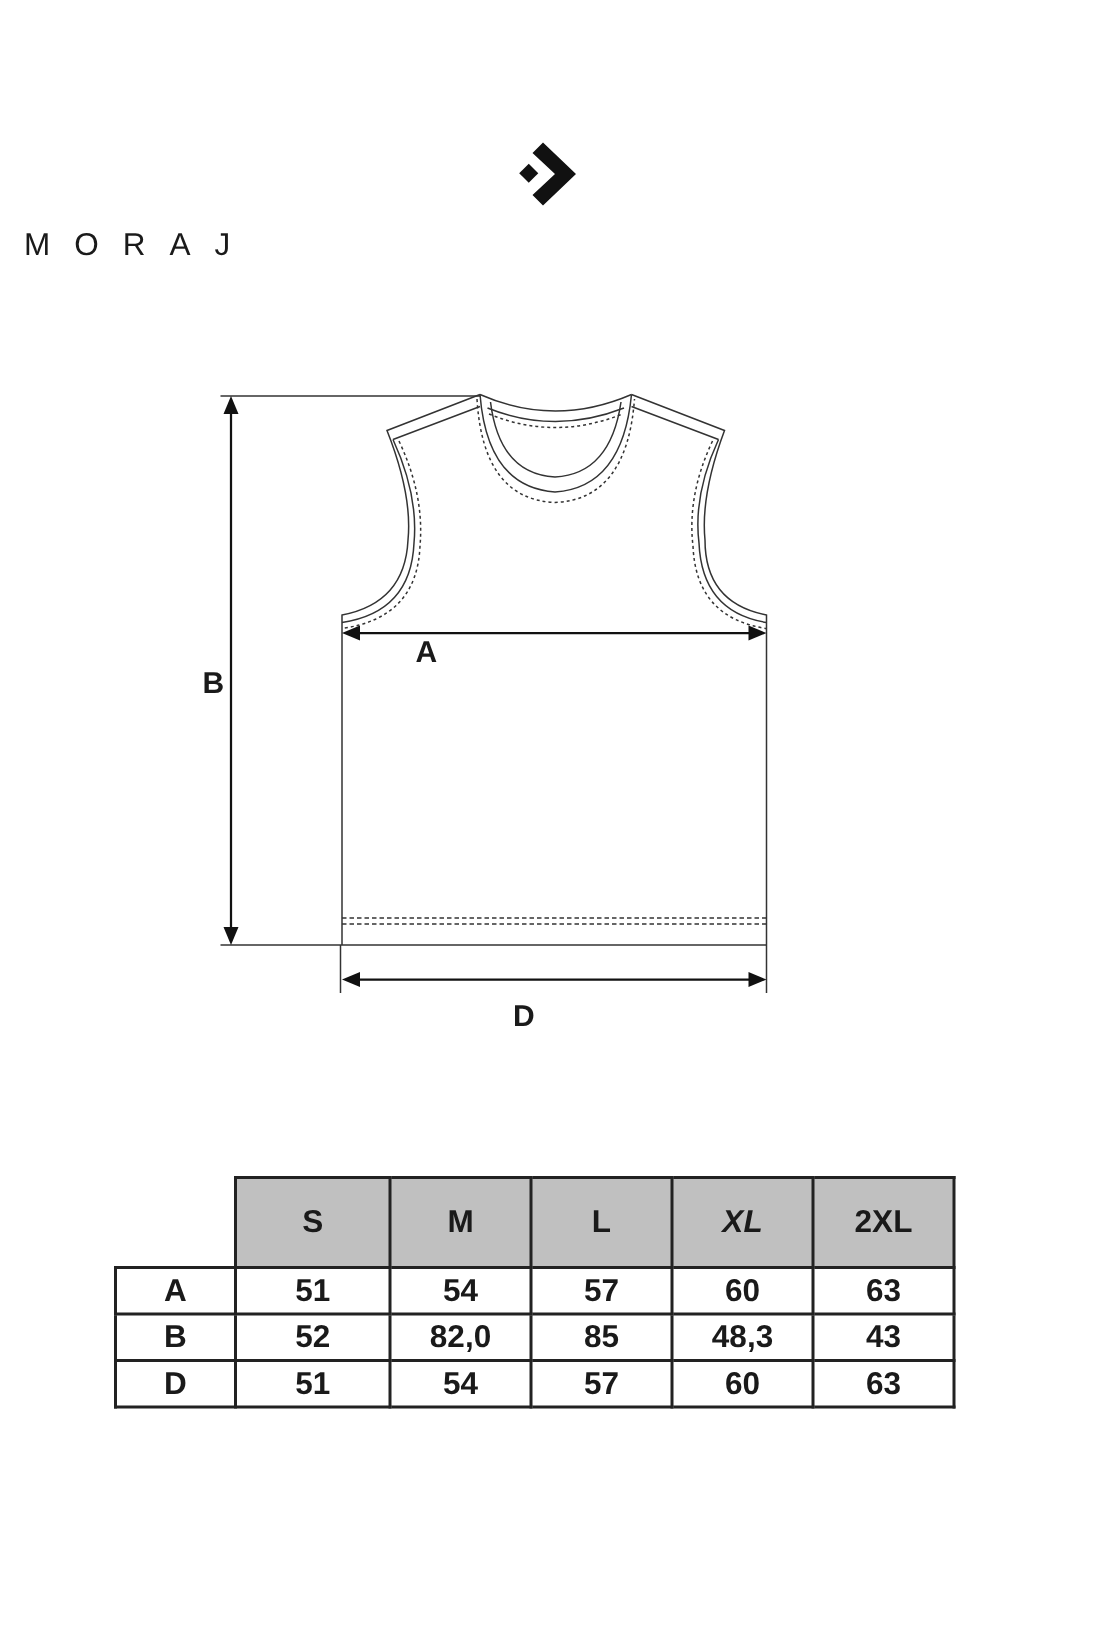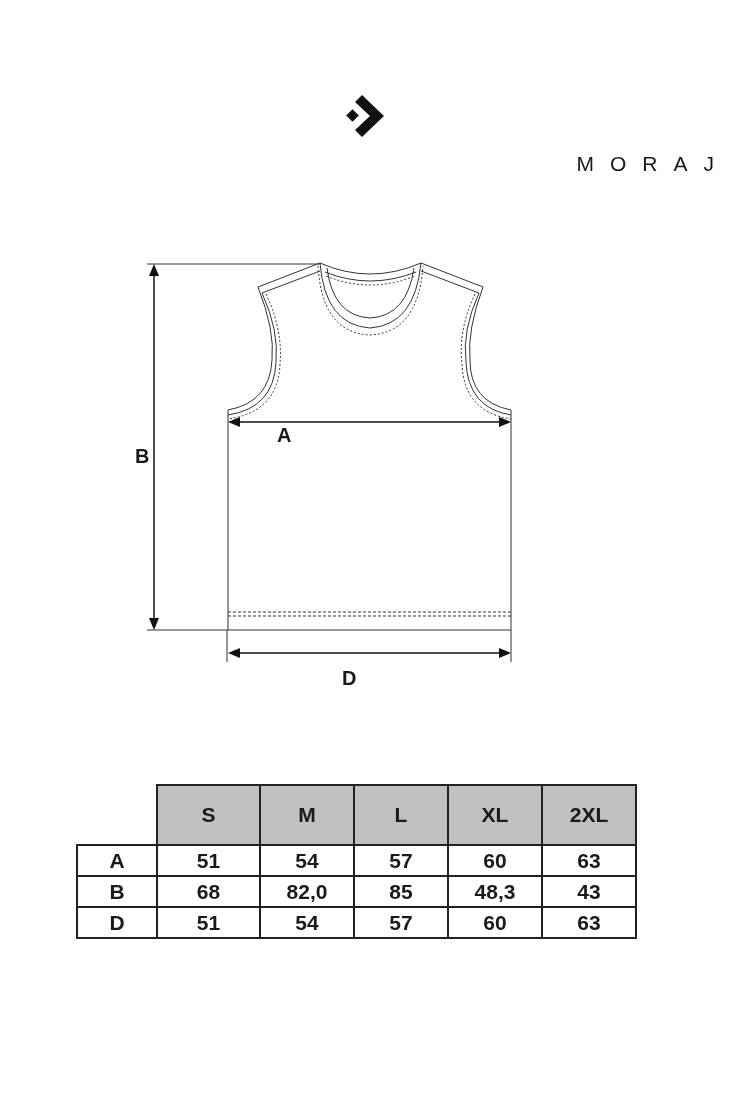--- a/index.html
+++ b/index.html
@@ -1,33 +1,33 @@
 <!DOCTYPE html>
 <html><head>
   <meta charset="utf-8">
   <style>
     html, body { margin: 0; padding: 0; background: #ffffff; }
     body { width: 730px; height: 1095px; position: relative; overflow: hidden;
            font-family: "Liberation Sans", sans-serif; color: #1a1a1a; }
     .logo { position: absolute; left: 0; top: 92px; width: 730px; text-align: center; }
     .logo svg { display: block; margin: 0 auto; }
-    .brand { position: absolute; top: 152px; left: 0; width: 730px; text-align: right;
+    .brand { position: absolute; top: 152px; left: 0; width: 730px; text-align: left;
              font-size: 21px; letter-spacing: 16px; font-weight: 400; padding-left: 16px;
              box-sizing: border-box; }
     .diagram { position: absolute; left: 0; top: 0; }
     .dim-label { position: absolute; font-weight: 700; font-size: 20px; }
     table.sizes { position: absolute; left: 76px; top: 784px; border-collapse: collapse;
                   font-size: 21px; }
     table.sizes td, table.sizes th { border: 2px solid #222; text-align: center; padding: 0; }
     table.sizes th { background: #c0c0c0; font-weight: 700; height: 58px; }
     table.sizes td { height: 29px; font-weight: bold; }
     table.sizes td.rowhead { font-weight: 700; width: 78px; }
     table.sizes th.corner { background: transparent; border: none; border-bottom: 2px solid #222;
                             border-right: 2px solid #222; }
-    .c1 { width: 101px; } .c2 { width: 92px; } .c3 { width: 92px; } .c4 { width: 92px; } .c5 { width: 92px; margin-top: 20px; }
+    .c1 { width: 101px; } .c2 { width: 92px; } .c3 { width: 92px; } .c4 { width: 92px; font-style: italic; } .c5 { width: 92px; margin-top: 20px; }
   </style>
 </head>
 <body>
 
 <div class="logo">
   <svg width="50" height="50" viewBox="0 0 50 50">
     <rect x="8" y="19" width="9" height="9" transform="rotate(45 12.5 23.5)" fill="#111"></rect>
     <polygon points="22,3 44,24 22,45 15,38 30,24 15,10" fill="#111"></polygon>
   </svg>
 </div>
@@ -99,21 +99,21 @@
   <tr>
     <td class="rowhead">A</td>
     <td>51</td>
     <td>54</td>
     <td>57</td>
     <td>60</td>
     <td>63</td>
   </tr>
   <tr>
     <td class="rowhead">B</td>
-    <td>68</td>
+    <td>52</td>
     <td>82,0</td>
     <td>85</td>
     <td>48,3</td>
     <td>43</td>
   </tr>
   <tr>
     <td class="rowhead">D</td>
     <td>51</td>
     <td>54</td>
     <td>57</td>

